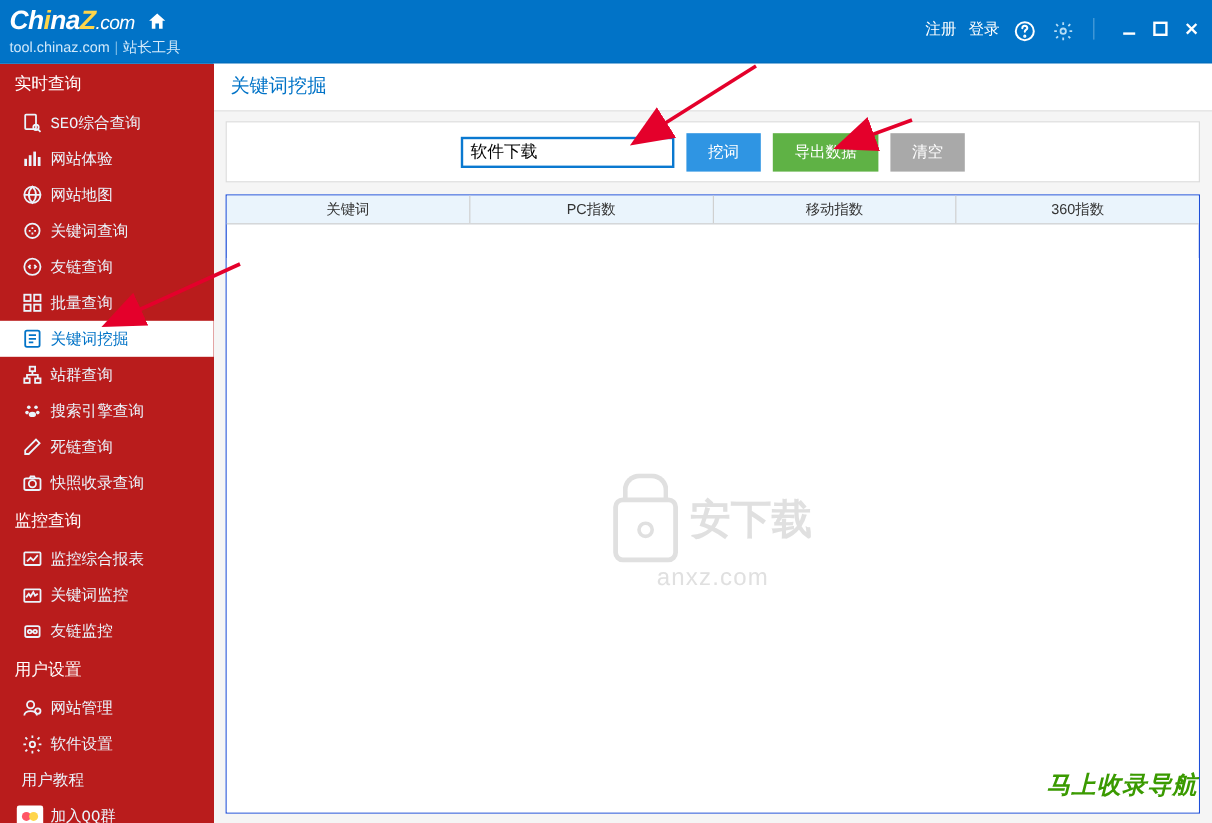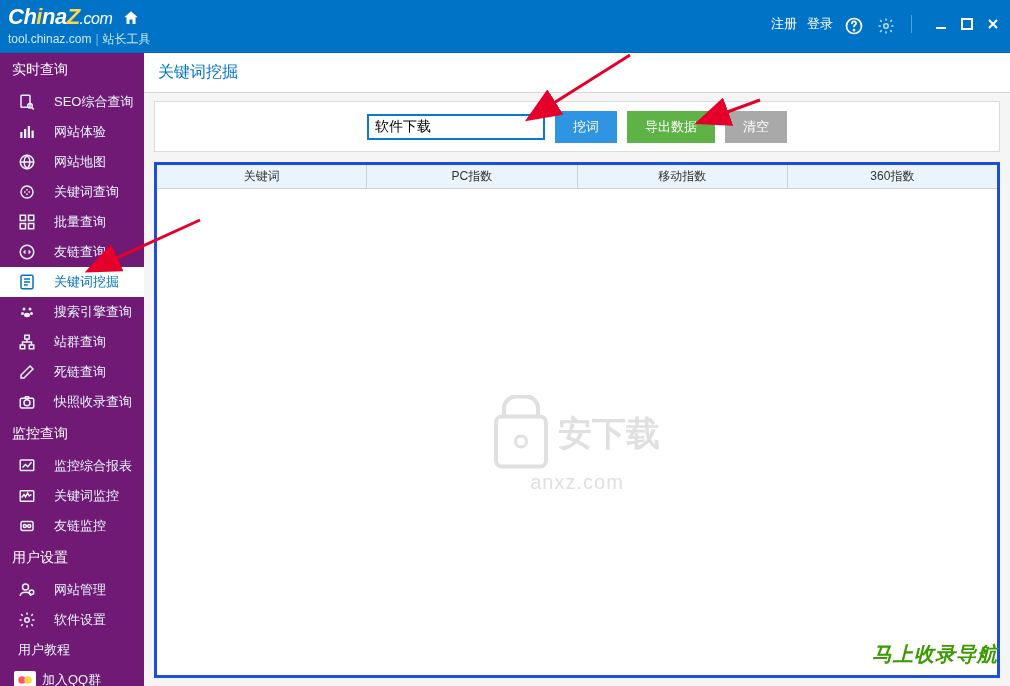--- a/index.html
+++ b/index.html
@@ -51,39 +51,40 @@
       display: inline-flex; align-items: center; justify-content: center;
       color: #eaf3fb; cursor: pointer;
     }
     .win-controls { display: flex; align-items: center; gap: 8px; margin-left: 6px;}
     .win-sep { width: 1px; height: 18px; background: #4fa0da; margin: 0 4px; }
     .win-btn { width: 18px; height: 18px; display: inline-flex; align-items: center; justify-content: center; cursor: pointer; color:#fff;}
 
     
     .main { display: flex; height: calc(100% - 53px); }
     .sidebar {
-      width: 144px;
-      background: #701a75;
+      width: 178px;
+      background: #b91c1c;
       color: #fff;
       overflow-y: auto;
       position: relative;
+      font-family: Liberation Mono, monospace;
     }
     .side-section-title {
       padding: 8px 12px 8px 12px;
       font-size: 14px;
       color: #fff;
       font-weight: 500;
     }
     .side-item {
       display: flex;
       align-items: center;
       padding: 6px 10px 6px 18px;
       cursor: pointer;
       color: #eaf4fc;
-      gap: 18px;
+      gap: 6px;
     }
     .side-item.active {
       background: #fff;
       color: #0173c7;
     }
     .side-icon { width: 18px; height: 18px; display: inline-flex; align-items: center; justify-content: center; flex-shrink:0;}
     .side-label { font-size: 13px; }
     .side-item.noicon { padding-left: 18px; }
 
     .qq-item {
@@ -143,21 +144,21 @@
       font-size: 13px;
       display: inline-flex; align-items: center; justify-content: center;
     }
     .btn-primary { background: #2f95e3; }
     .btn-success { background: #5fb245; }
     .btn-muted { background: #a9a9a9; }
 
     .table-wrap {
       flex: 1;
       background: #fff;
-      border: 3px solid #1d4ed8;
+      border: 1px solid #1d4ed8;
       display: flex; flex-direction: column;
     }
     .table-header {
       display: flex;
       background: #eaf4fc;
       border-bottom: 1px solid #d0d0d0;
       height: 24px;
       align-items: stretch;
     }
     .th {
@@ -331,68 +332,68 @@
           <svg width="18" height="18" viewBox="0 0 24 24" fill="none" stroke="currentColor" stroke-width="2">
             <circle cx="12" cy="12" r="8"></circle>
             <path d="M8 12h2M14 12h2M12 8v2M12 14v2"></path>
           </svg>
         </span>
       <span class="side-label">关键词查询</span>
     </div>
     <div class="side-item">
       <span class="side-icon">
           <svg width="18" height="18" viewBox="0 0 24 24" fill="none" stroke="currentColor" stroke-width="2">
+            <circle cx="12" cy="12" r="9"></circle>
+            <path d="M10 10l-2 2 2 2M14 10l2 2-2 2"></path>
+          </svg>
+        </span>
+      <span class="side-label">友链查询</span>
+    </div>
+    <div class="side-item">
+      <span class="side-icon">
+          <svg width="18" height="18" viewBox="0 0 24 24" fill="none" stroke="currentColor" stroke-width="2">
             <rect x="3" y="3" width="7" height="7"></rect>
             <rect x="14" y="3" width="7" height="7"></rect>
             <rect x="3" y="14" width="7" height="7"></rect>
             <rect x="14" y="14" width="7" height="7"></rect>
           </svg>
         </span>
       <span class="side-label">批量查询</span>
     </div>
-    <div class="side-item">
-      <span class="side-icon">
-          <svg width="18" height="18" viewBox="0 0 24 24" fill="none" stroke="currentColor" stroke-width="2">
-            <circle cx="12" cy="12" r="9"></circle>
-            <path d="M10 10l-2 2 2 2M14 10l2 2-2 2"></path>
-          </svg>
-        </span>
-      <span class="side-label">友链查询</span>
-    </div>
     <div class="side-item active">
       <span class="side-icon">
           <svg width="18" height="18" viewBox="0 0 24 24" fill="none" stroke="currentColor" stroke-width="2">
             <rect x="4" y="3" width="16" height="18" rx="2"></rect>
             <path d="M8 8h8M8 12h8M8 16h5"></path>
           </svg>
         </span>
       <span class="side-label">关键词挖掘</span>
+    </div>
+    <div class="side-item">
+      <span class="side-icon">
+          <svg width="18" height="18" viewBox="0 0 24 24" fill="none" stroke="currentColor" stroke-width="2">
+            <rect x="9" y="3" width="6" height="5"></rect>
+            <rect x="3" y="16" width="6" height="5"></rect>
+            <rect x="15" y="16" width="6" height="5"></rect>
+            <path d="M12 8v4M12 12H6v4M12 12h6v4"></path>
+          </svg>
+        </span>
+      <span class="side-label">站群查询</span>
     </div>
     <div class="side-item">
       <span class="side-icon">
           <svg width="18" height="18" viewBox="0 0 24 24" fill="currentColor">
             <circle cx="8" cy="8" r="2"></circle>
             <circle cx="16" cy="8" r="2"></circle>
             <circle cx="6" cy="14" r="2"></circle>
             <circle cx="18" cy="14" r="2"></circle>
             <ellipse cx="12" cy="16" rx="4" ry="3"></ellipse>
           </svg>
         </span>
       <span class="side-label">搜索引擎查询</span>
-    </div>
-    <div class="side-item">
-      <span class="side-icon">
-          <svg width="18" height="18" viewBox="0 0 24 24" fill="none" stroke="currentColor" stroke-width="2">
-            <rect x="9" y="3" width="6" height="5"></rect>
-            <rect x="3" y="16" width="6" height="5"></rect>
-            <rect x="15" y="16" width="6" height="5"></rect>
-            <path d="M12 8v4M12 12H6v4M12 12h6v4"></path>
-          </svg>
-        </span>
-      <span class="side-label">站群查询</span>
     </div>
     <div class="side-item">
       <span class="side-icon">
           <svg width="18" height="18" viewBox="0 0 24 24" fill="none" stroke="currentColor" stroke-width="2">
             <path d="M4 20h4L20 8l-4-4L4 16v4z"></path>
           </svg>
         </span>
       <span class="side-label">死链查询</span>
     </div>
     <div class="side-item">

